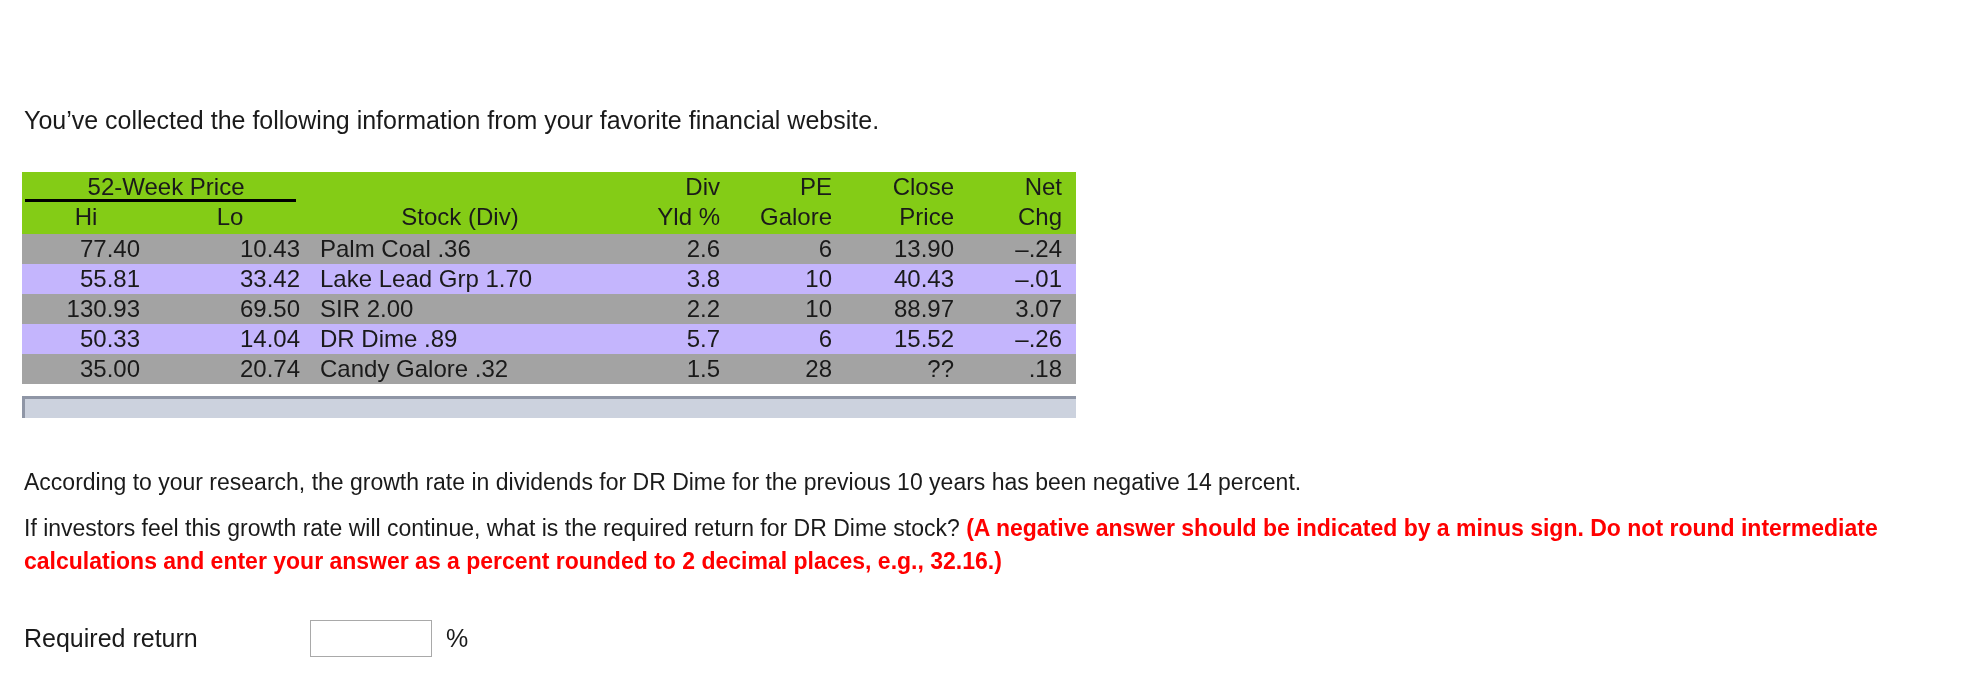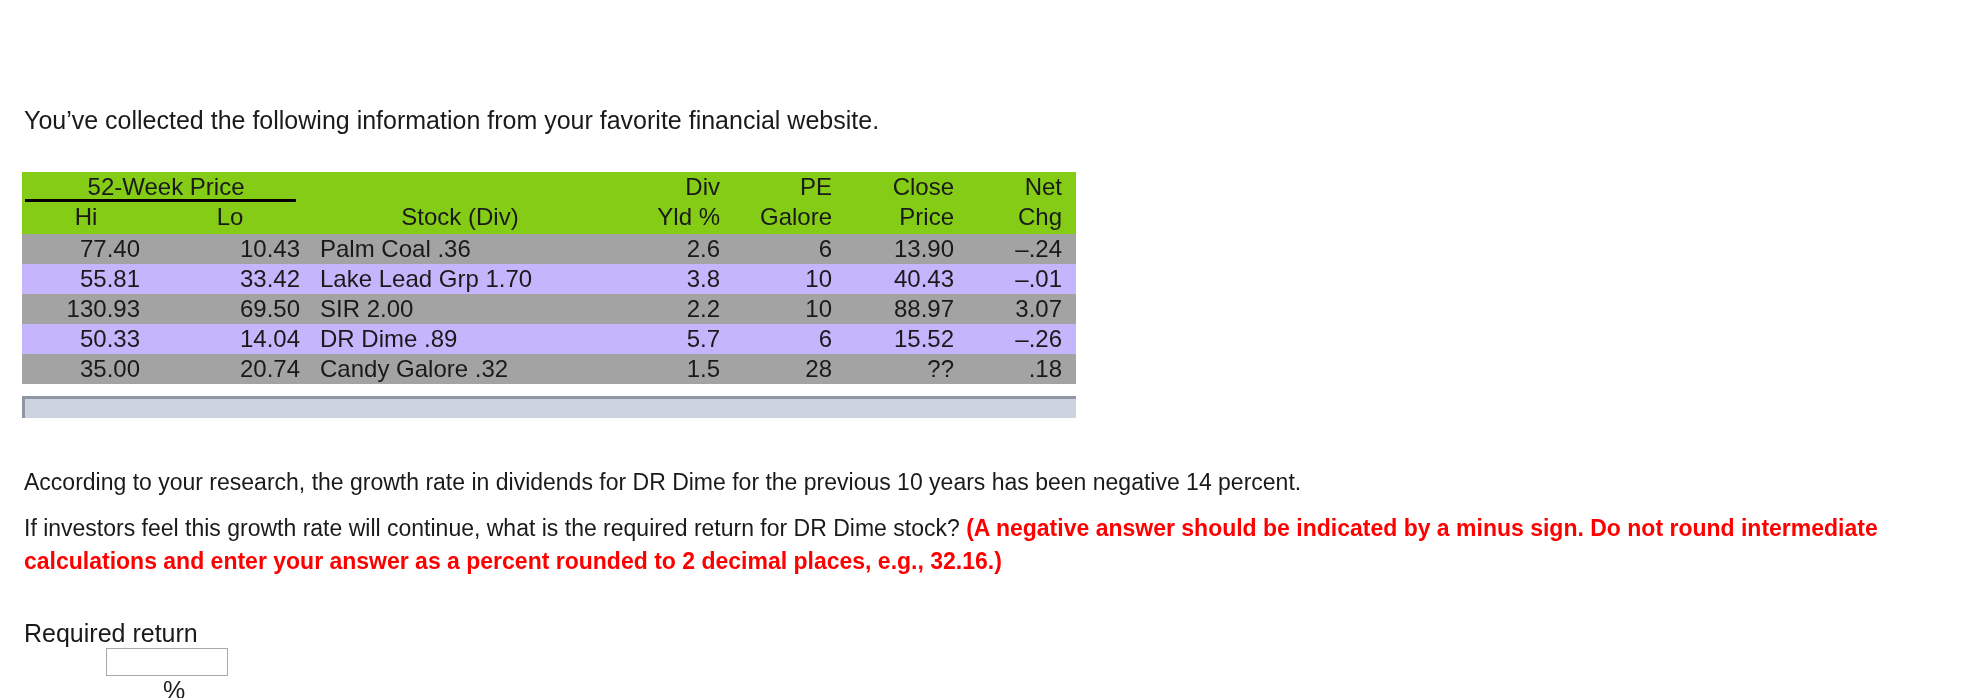--- a/index.html
+++ b/index.html
@@ -135,21 +135,20 @@
   }
 
   
   .answer-row {
     position: absolute;
     left: 24px;
     top: 618px;
     height: 40px;
     display: flex;
     align-items: center;
-    flex-direction: column;
   }
   .answer-label {
     font-size: 25px;
     line-height: 30px;
     color: #1a1a1a;
     width: 286px;
     display: block;
   }
   .answer-input {
     width: 122px;

